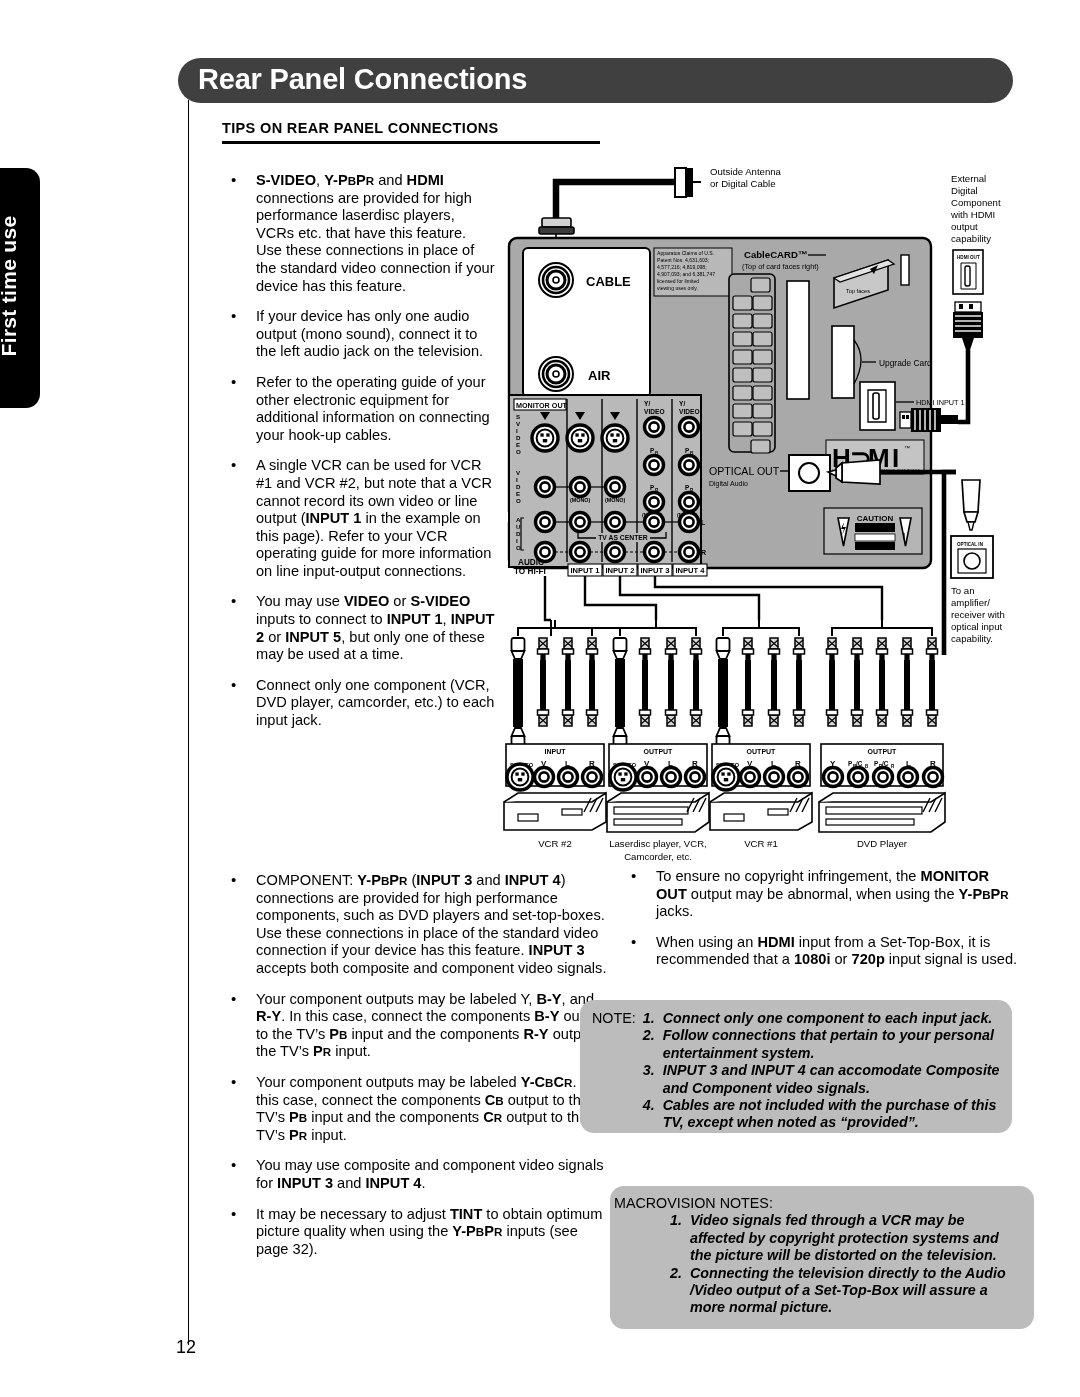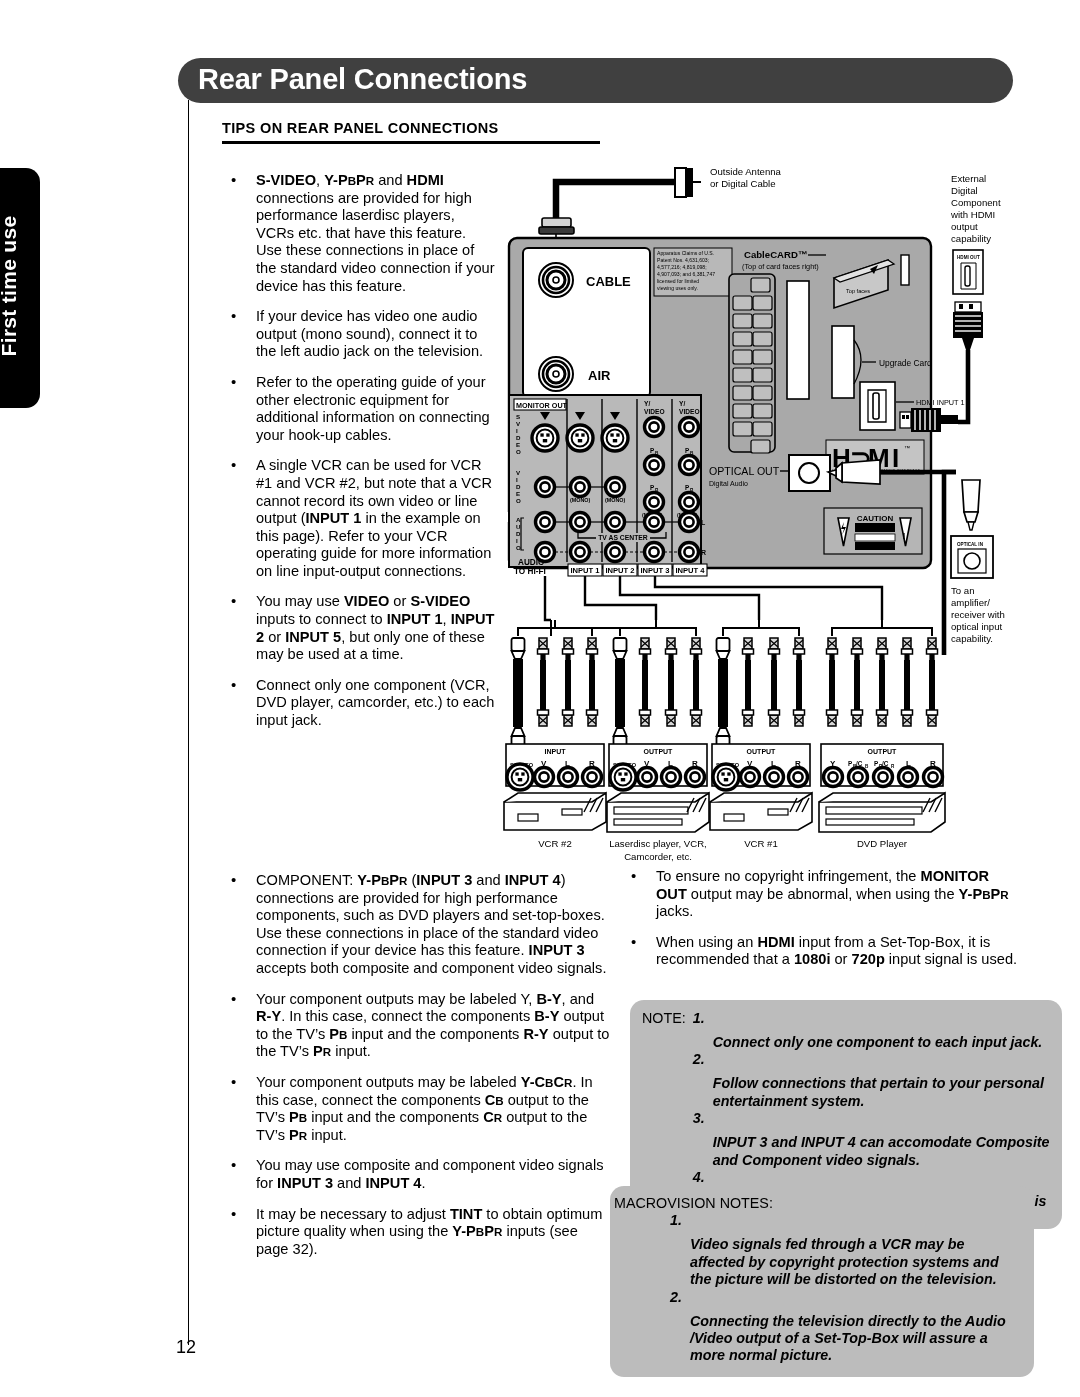--- a/index.html
+++ b/index.html
@@ -37,28 +37,28 @@
   .bullet b{font-weight:bold;}
   .bullet .sc{font-size:11.6px;font-weight:bold;vertical-align:0;}
 
   #col-left{left:218px;top:172px;width:278px;}
   #col-wide{left:218px;top:872px;width:392px;}
   #col-right{left:618px;top:868px;width:400px;}
 
   
   .notebox{position:absolute;background:#bcbcbc;border-radius:14px;
            font-size:14.3px;line-height:17.4px;}
-  #note-box{left:630px;top:1000px;width:408px;padding:10px 12px 1px 12px;}
+  #note-box{left:580px;top:1000px;width:408px;padding:10px 12px 1px 12px;}
   #macro-box{left:610px;top:1186px;width:408px;padding:9px 12px 12px 4px;}
   .note-row{display:flex;}
   .note-lead{flex:0 0 auto;padding-right:7px;}
   .note-list{margin:0;padding:0;list-style:none;}
   .note-list li{display:flex;font-style:italic;font-weight:bold;}
   .note-list li .num{flex:0 0 20px;}
-  .note-list li .txt{flex:1;margin-top:24px;}
+  .note-list li .txt{flex:1;}
   .macro-title{font-size:14.3px;}
   #macro-box .note-list{margin-left:56px;}
 
   
   #diagram{position:absolute;left:496px;top:150px;width:528px;height:720px;}
   #diagram svg{display:block;}
 </style>
 </head>
 <body>
 
@@ -71,21 +71,21 @@
 
 <div class="header-bar">
   <div class="header-title">Rear Panel Connections</div>
 </div>
 
 <div class="tips-head">TIPS ON REAR PANEL CONNECTIONS</div>
 <div class="tips-rule"></div>
 
 <div class="col" id="col-left">
     <div class="bullet"><b>S-VIDEO</b>, <b>Y-P<span class="sc">B</span>P<span class="sc">R</span></b> and <b>HDMI</b> connections are provided for high performance laserdisc players, VCRs etc. that have this feature. Use these connections in place of the standard video connection if your device has this feature.</div>
-    <div class="bullet">If your device has video one audio output (mono sound), connect it to the left audio jack on the television.</div>
+    <div class="bullet">If your device has only one audio output (mono sound), connect it to the left audio jack on the television.</div>
     <div class="bullet">Refer to the operating guide of your other electronic equipment for additional information on connecting your hook-up cables.</div>
     <div class="bullet">A single VCR can be used for VCR #1 and VCR #2, but note that a VCR cannot record its own video or line output (<b>INPUT 1</b> in the example on this page). Refer to your VCR operating guide for more information on line input-output connections.</div>
     <div class="bullet">You may use <b>VIDEO</b> or <b>S-VIDEO</b> inputs to connect to <b>INPUT 1</b>, <b>INPUT 2</b> or <b>INPUT 5</b>, but only one of these may be used at a time.</div>
     <div class="bullet">Connect only one component (VCR, DVD player, camcorder, etc.) to each input jack.</div>
   </div>
 <div class="col" id="col-wide">
     <div class="bullet">COMPONENT: <b>Y-P<span class="sc">B</span>P<span class="sc">R</span></b> (<b>INPUT 3</b> and <b>INPUT 4</b>) connections are provided for high performance components, such as DVD players and set-top-boxes. Use these connections in place of the standard video connection if your device has this feature. <b>INPUT 3</b> accepts both composite and component video signals.</div>
     <div class="bullet">Your component outputs may be labeled Y, <b>B-Y</b>, and <b>R-Y</b>. In this case, connect the components <b>B-Y</b> output to the TV’s <b>P<span class="sc">B</span></b> input and the components <b>R-Y</b> output to the TV’s <b>P<span class="sc">R</span></b> input.</div>
     <div class="bullet">Your component outputs may be labeled <b>Y-C<span class="sc">B</span>C<span class="sc">R</span></b>. In this case, connect the components <b>C<span class="sc">B</span></b> output to the TV’s <b>P<span class="sc">B</span></b> input and the components <b>C<span class="sc">R</span></b> output to the TV’s <b>P<span class="sc">R</span></b> input.</div>
     <div class="bullet">You may use composite and component video signals for <b>INPUT 3</b> and <b>INPUT 4</b>.</div>

